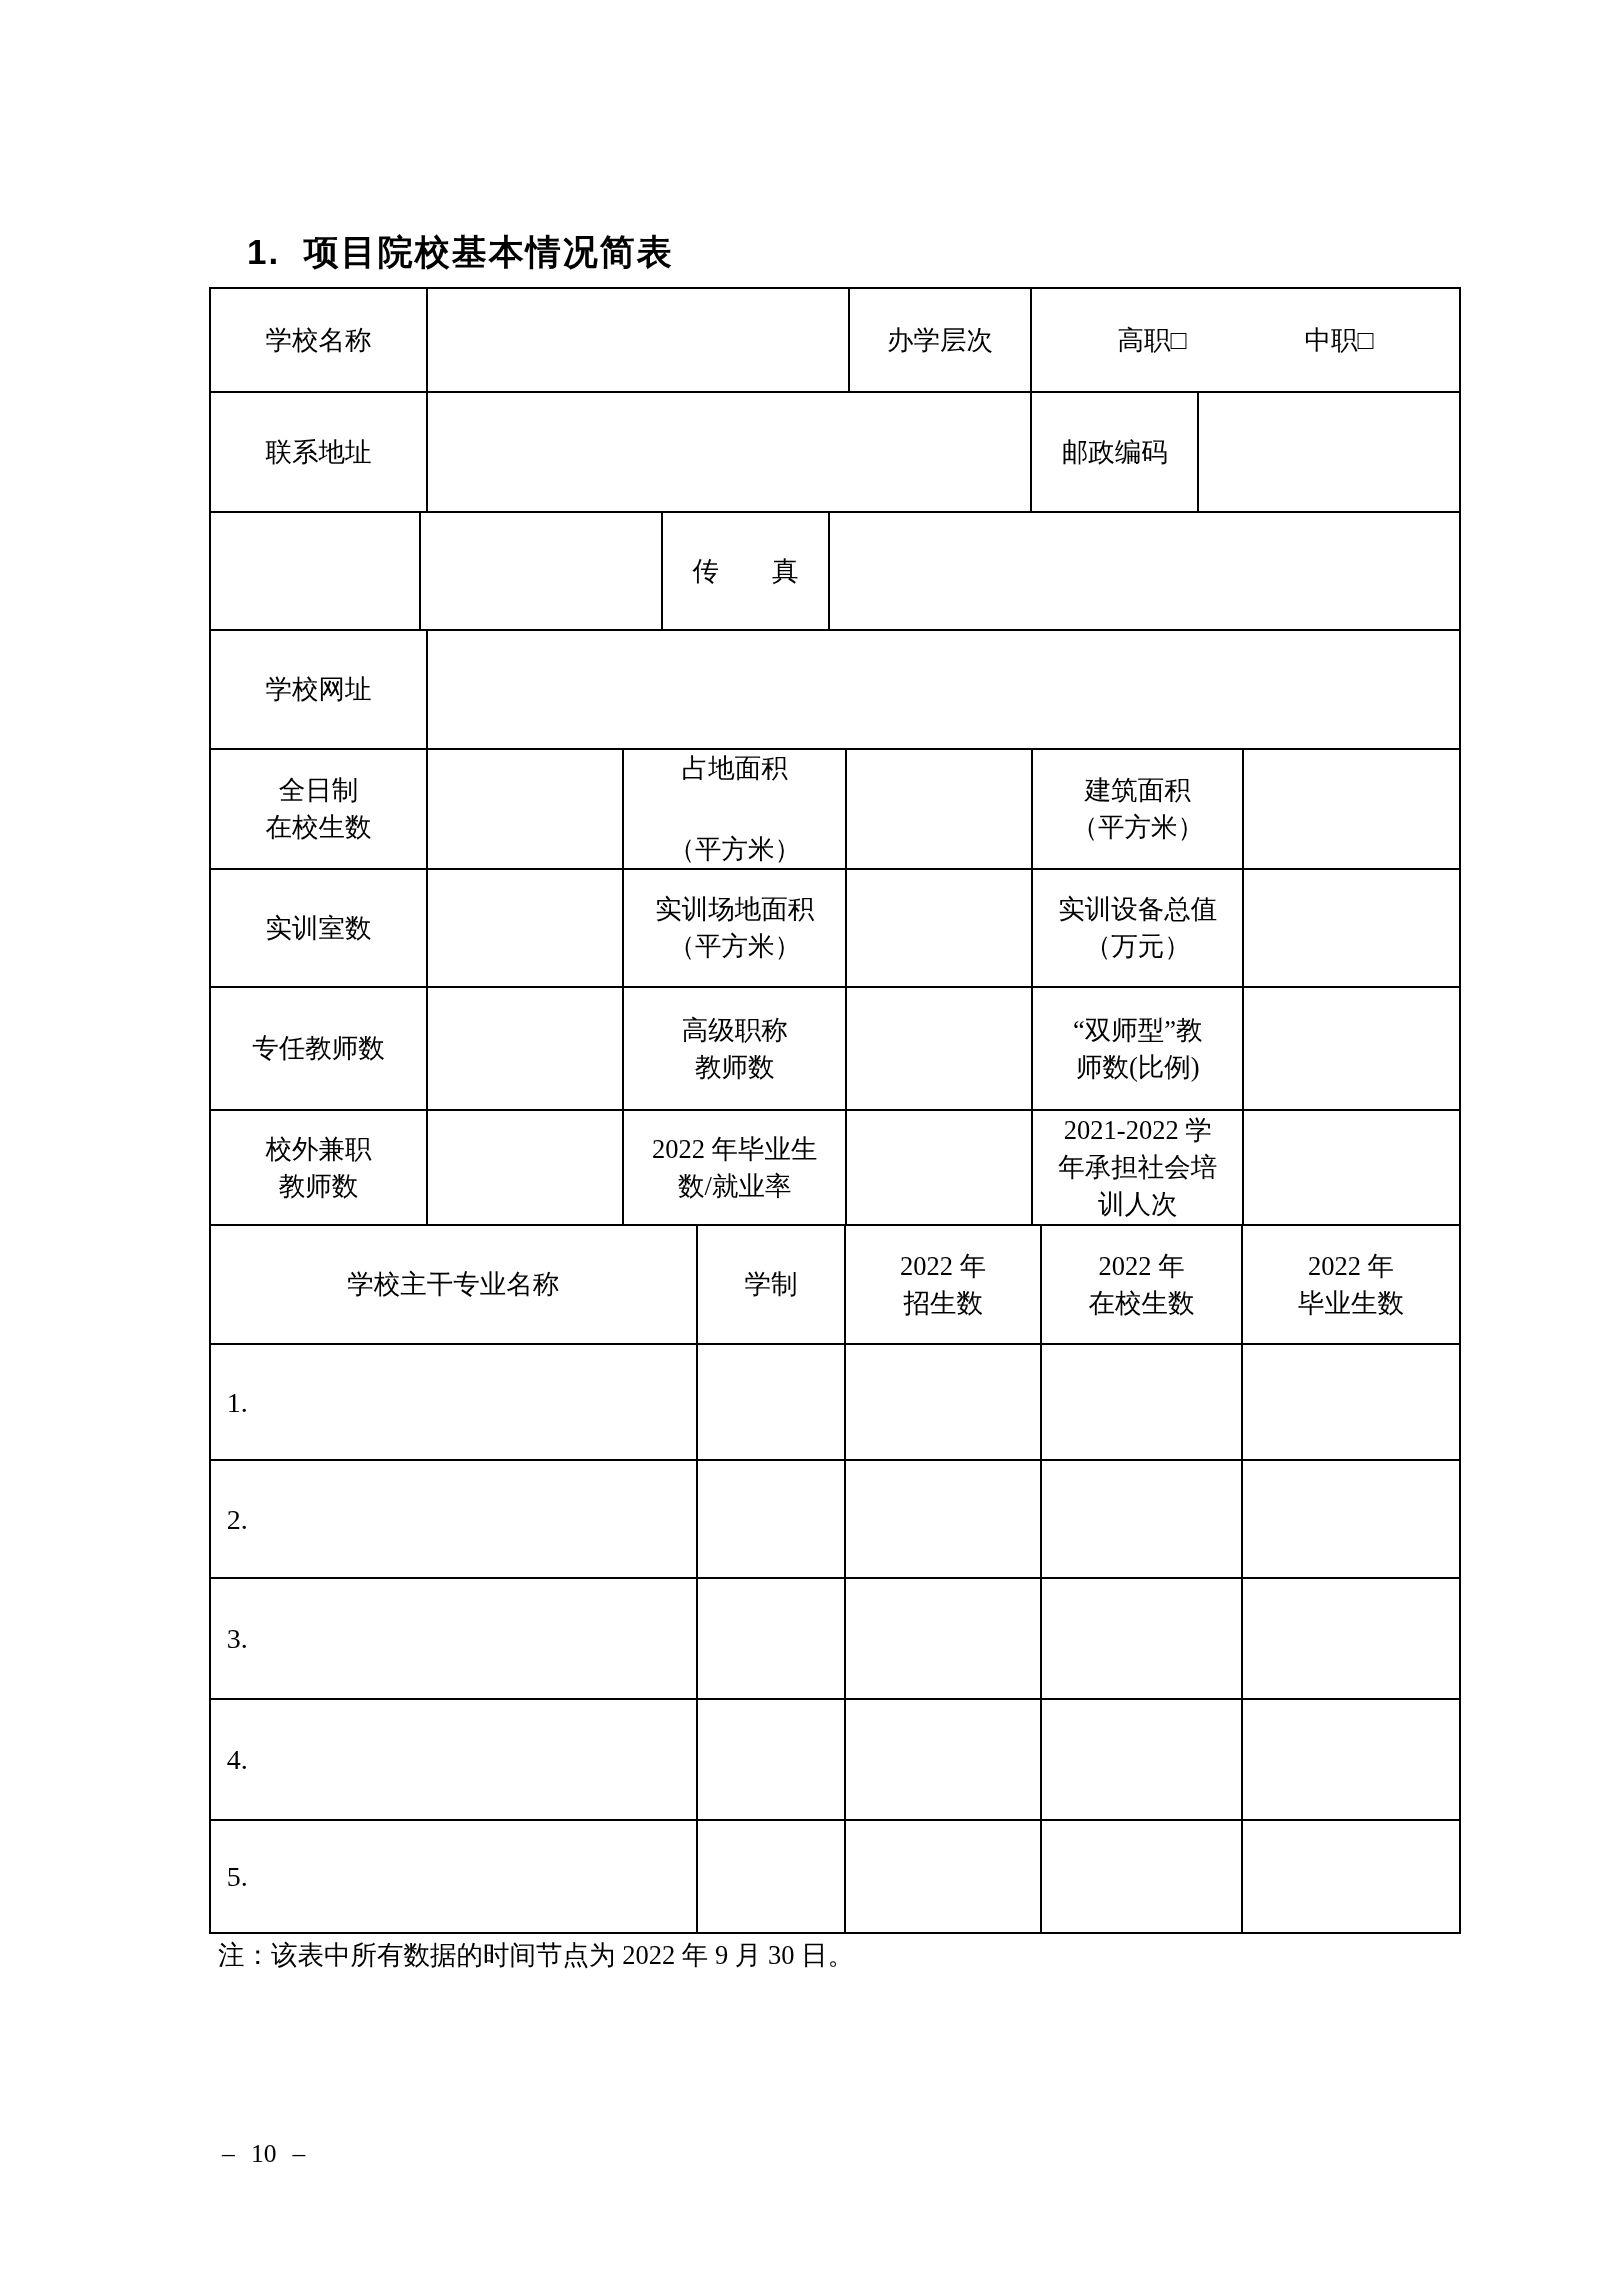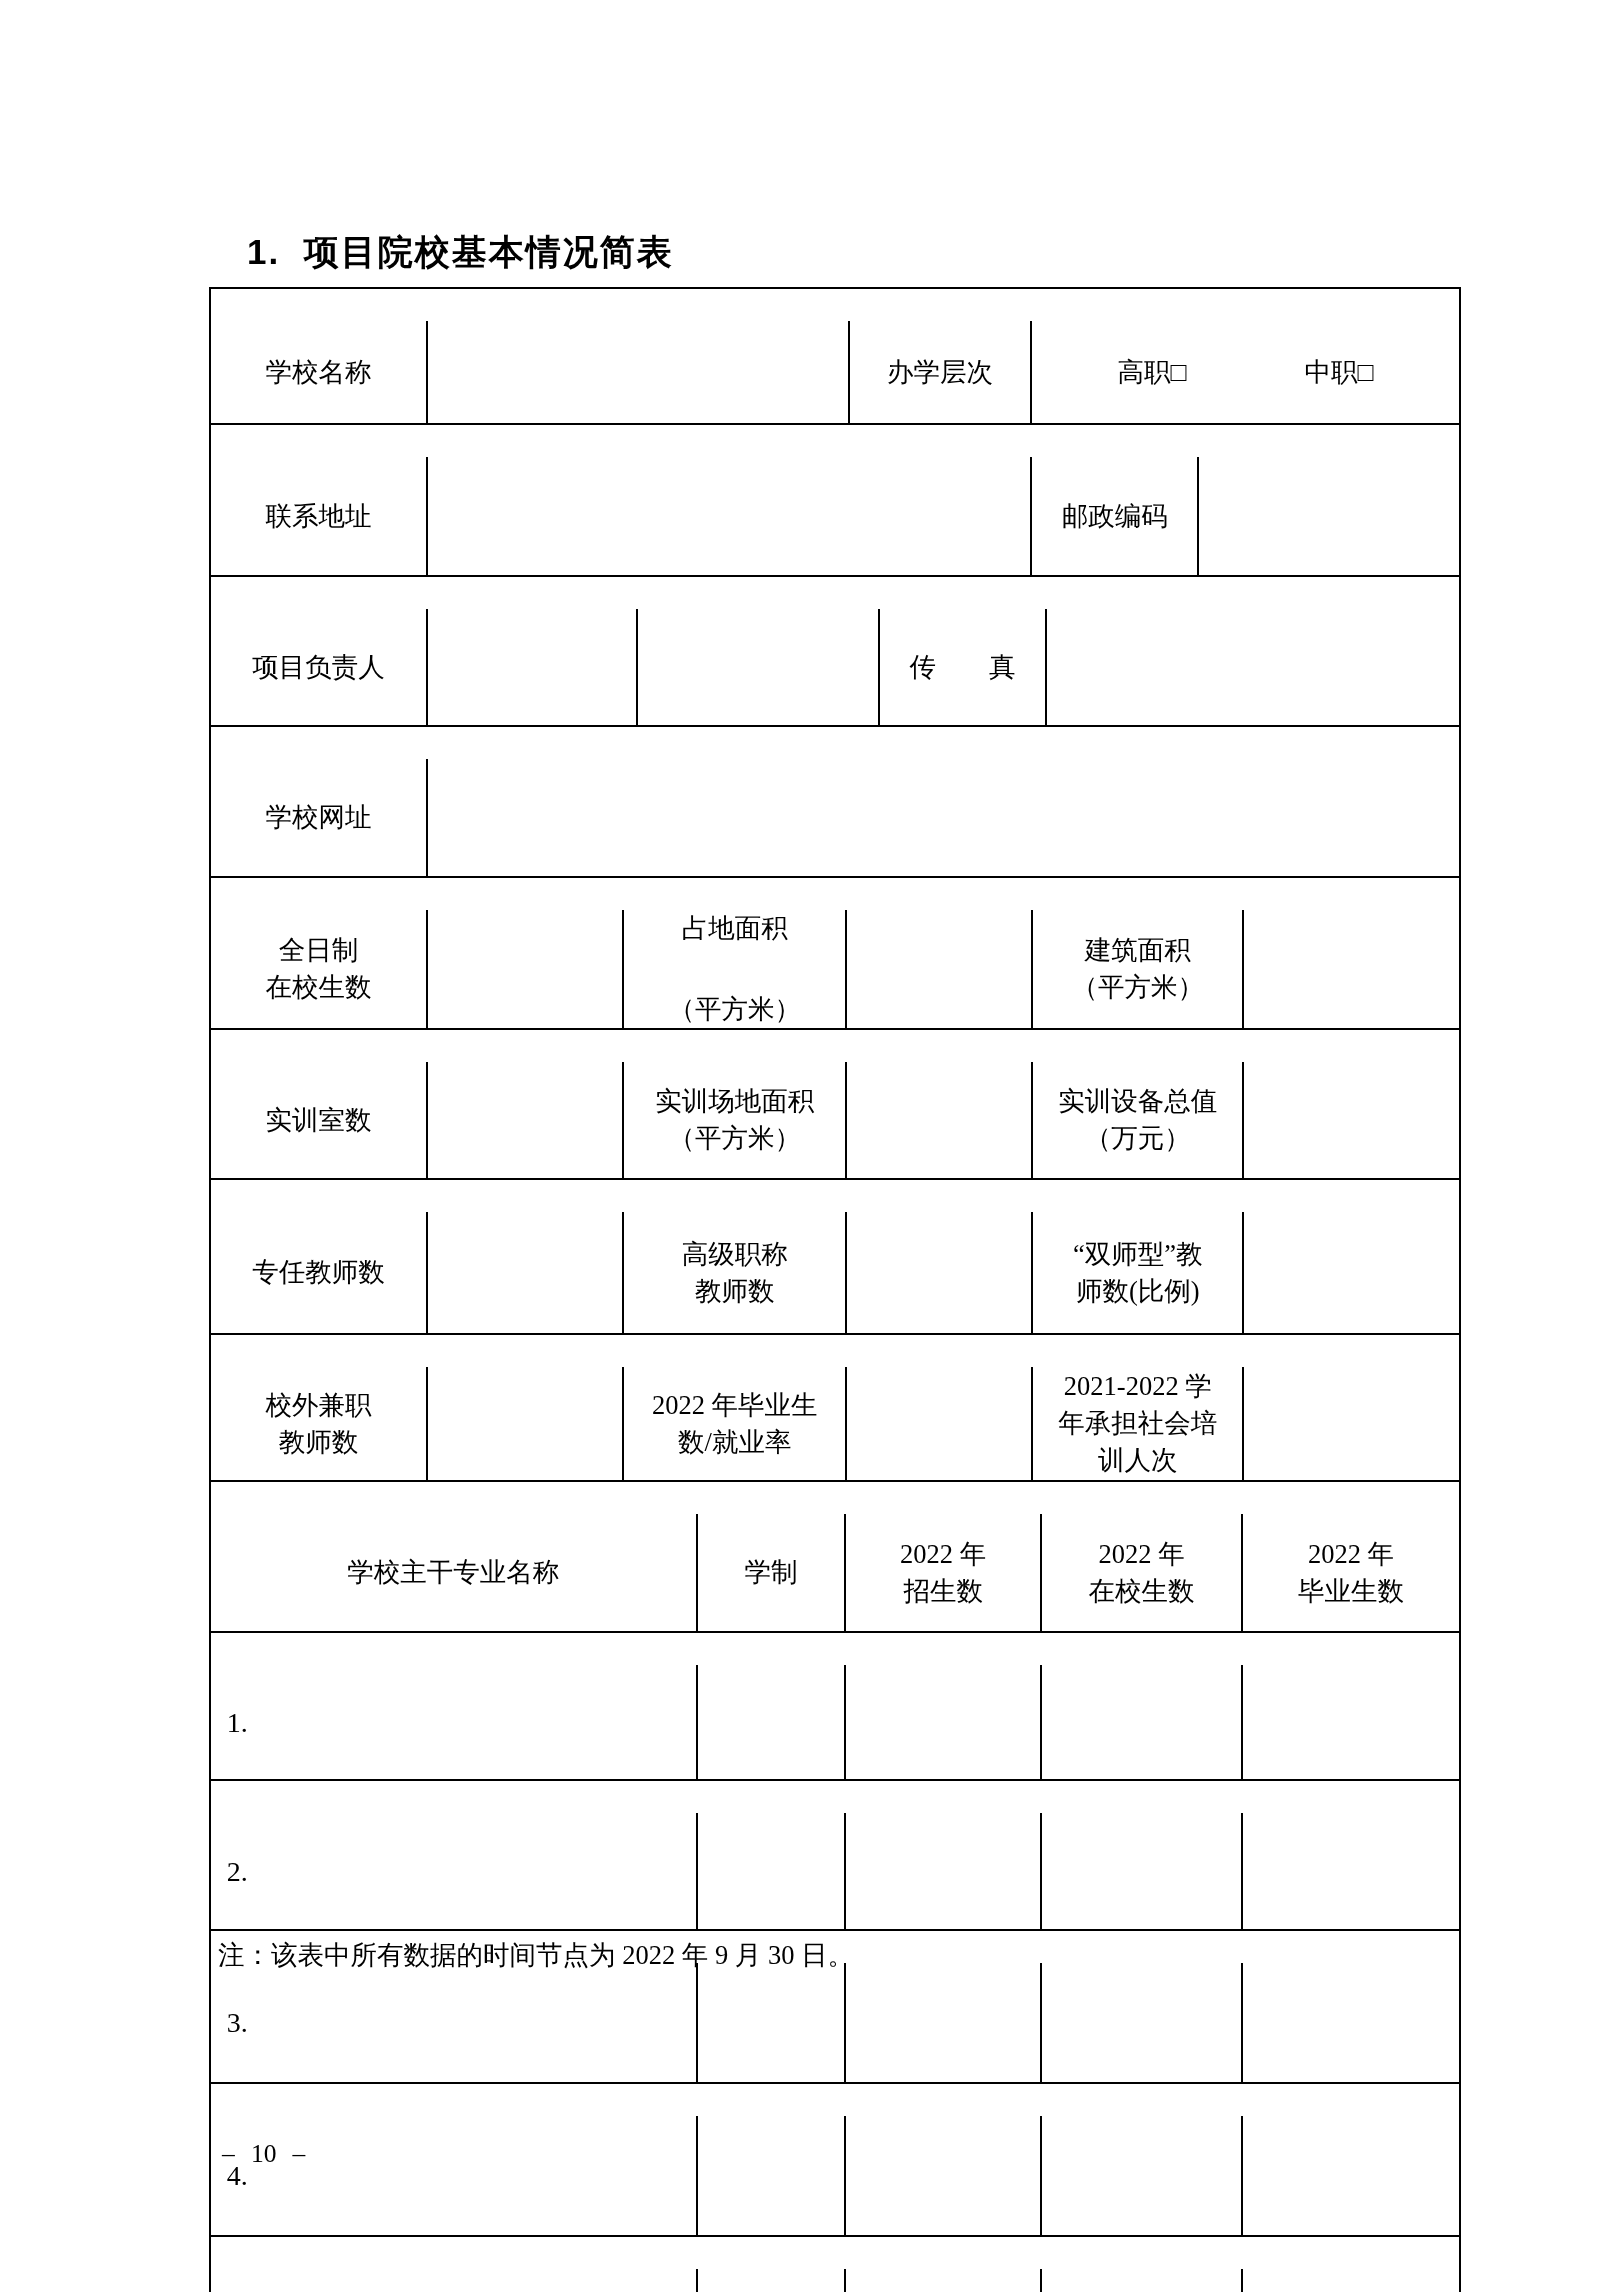--- a/index.html
+++ b/index.html
@@ -35,21 +35,20 @@
     box-sizing: border-box;
     border: 2px solid #000000;
     border-top-width: 2.9px;
     border-bottom: none;
     background: #ffffff;
   }
   .t-row {
     display: flex;
     box-sizing: border-box;
     border-bottom: 2.9px solid #000000;
-    margin-top: 32px;
   }
   .t-cell {
     box-sizing: border-box;
     border-right: 2px solid #000000;
     display: flex;
     flex-direction: column;
     justify-content: center;
     align-items: center;
     text-align: center;
     font-size: 26.5px;
@@ -118,23 +117,20 @@
       <div class="t-cell" style="width: 17.4%;">
         <div class="line">联系地址</div>
       </div>
       <div class="t-cell" style="width: 48.4%;"></div>
       <div class="t-cell" style="width: 13.4%;">
         <div class="line">邮政编码</div>
       </div>
       <div class="t-cell" style="width: 20.8%;"></div>
     </div>
     <div class="t-row" style="height: 118px;">
-      <div class="t-cell" style="width: 17.4%;">
-        <div class="line">项目负责人</div>
-      </div>
       <div class="t-cell" style="width: 16.8%;"></div>
       <div class="t-cell" style="width: 19.4%;"></div>
       <div class="t-cell" style="width: 13.4%;">
         <div class="line">传　　真</div>
       </div>
       <div class="t-cell" style="width: 20.8%;"></div>
     </div>
     <div class="t-row" style="height: 119px;">
       <div class="t-cell" style="width: 17.4%;">
         <div class="line">学校网址</div>

